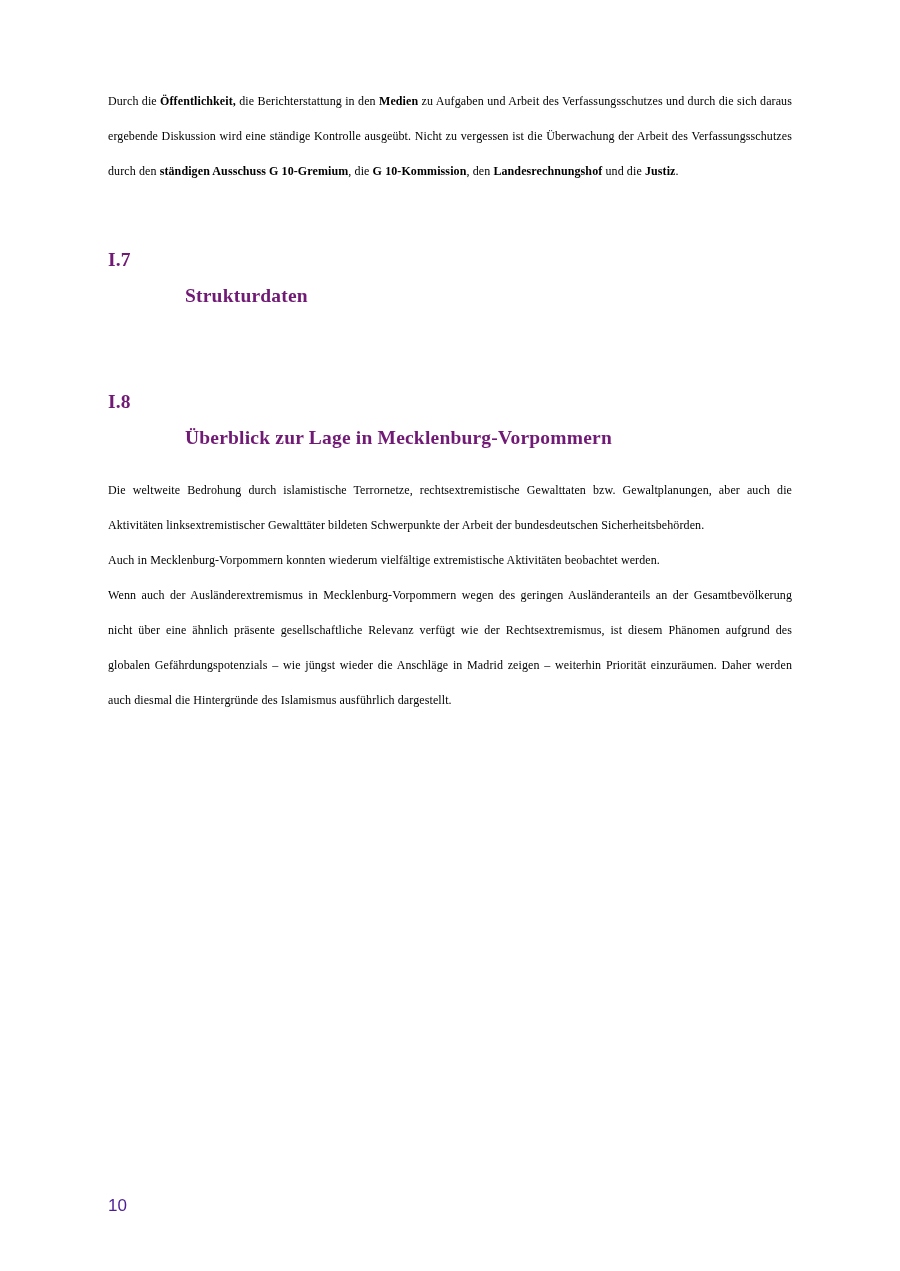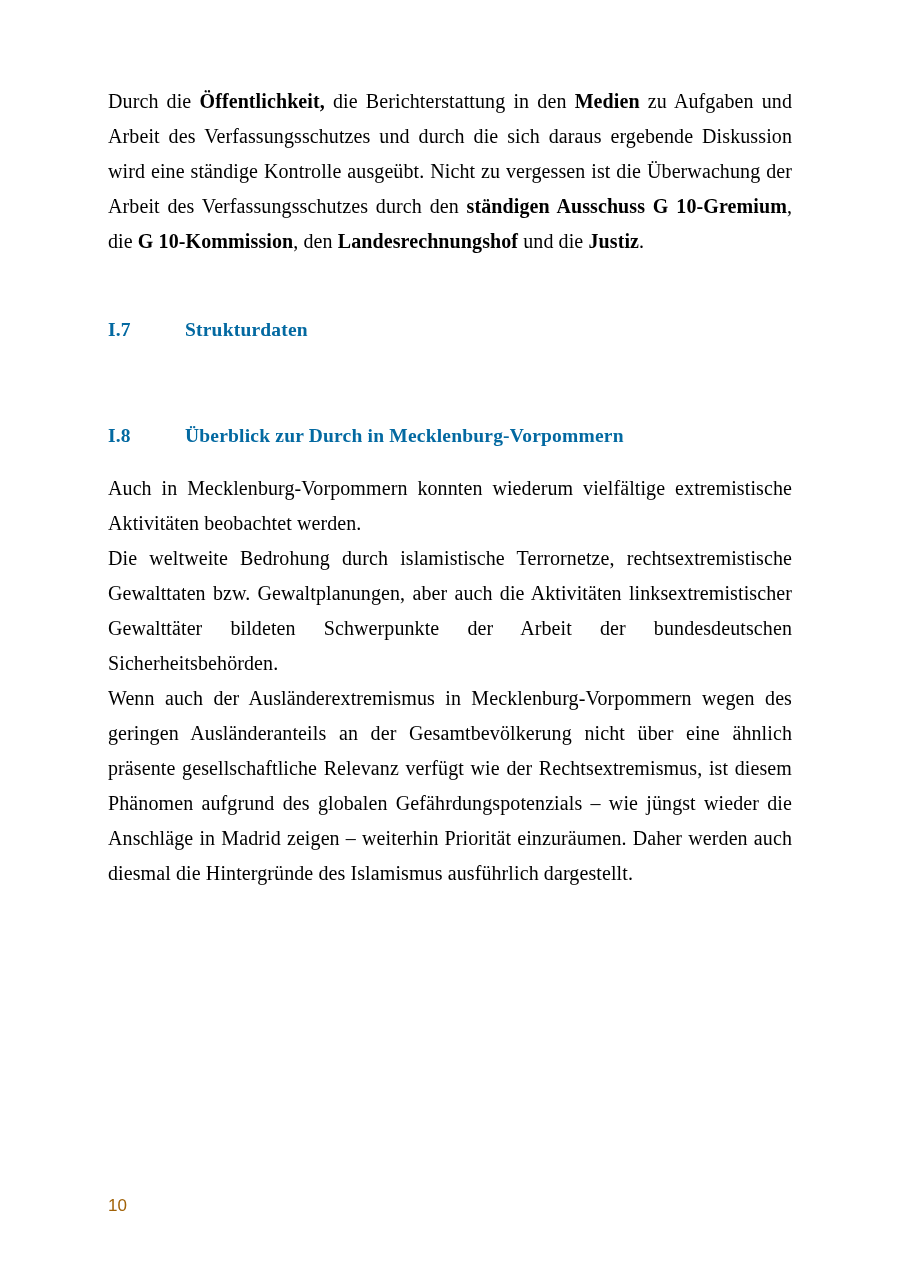--- a/index.html
+++ b/index.html
@@ -22,59 +22,60 @@
     box-sizing: border-box;
   }
   .content {
     position: absolute;
     left: 108px;
     top: 84px;
     width: 684px;
   }
   p.body-par {
     margin: 0;
-    font-size: 20px;
+    font-size: 12px;
     line-height: 35px;
     text-align: justify;
     text-justify: inter-word;
     letter-spacing: 0.1px;
   }
   
   p.body-par.tight {
     text-align: left;
   }
   b, strong { font-weight: bold; }
 
   .section-heading {
     display: flex;
     align-items: flex-start;
-    color: #0369a1;
+    color: #701a75;
     font-weight: bold;
     font-size: 19.5px;
     line-height: 26px;
     letter-spacing: 0.2px;
   }
   .section-heading .sec-num {
     width: 77px;
     flex: 0 0 77px;
   }
   .section-heading .sec-title {
     flex: 1 1 auto;
+    margin-top: 36px;
   }
   .gap-before-heading { height: 58px; }
   .gap-after-heading  { height: 22px; }
 
   .page-number {
     position: absolute;
     left: 108px;
     top: 1196px;
     font-family: "Liberation Sans", "DejaVu Sans", sans-serif;
     font-size: 17px;
     line-height: 20px;
-    color: #a16207;
+    color: #4c1d95;
   }
 </style>
 </head>
 <body>
 
 <div class="page">
 
   <div class="content">
 
     <p class="body-par"><span>Durch die </span><b>Öffentlichkeit,</b><span> die Berichterstattung in den </span><b>Medien</b><span> zu Aufgaben und Arbeit des Verfassungsschutzes und durch die sich daraus ergebende Diskussion wird eine ständige Kontrolle ausgeübt. Nicht zu vergessen ist die Überwachung der Arbeit des Verfassungsschutzes durch den </span><b>ständigen Ausschuss G 10-Gremium</b><span>, die </span><b>G 10-Kommission</b><span>, den </span><b>Landesrechnungshof</b><span> und die </span><b>Justiz</b><span>.</span></p>
@@ -86,26 +87,26 @@
       <span class="sec-title">Strukturdaten</span>
     </div>
 
     <div class="gap-after-heading"></div>
 
 
     <div class="gap-before-heading"></div>
 
     <div class="section-heading">
       <span class="sec-num">I.8</span>
-      <span class="sec-title">Überblick zur Durch in Mecklenburg-Vorpommern</span>
+      <span class="sec-title">Überblick zur Lage in Mecklenburg-Vorpommern</span>
     </div>
 
     <div class="gap-after-heading"></div>
 
+    <p class="body-par">Die weltweite Bedrohung durch islamistische Terrornetze, rechtsextremistische Gewalttaten bzw. Gewaltplanungen, aber auch die Aktivitäten linksextremistischer Gewalttäter bildeten Schwerpunkte der Arbeit der bundesdeutschen Sicherheitsbehörden.</p>
     <p class="body-par">Auch in Mecklenburg-Vorpommern konnten wiederum vielfältige extremistische Aktivitäten beobachtet werden.</p>
-    <p class="body-par">Die weltweite Bedrohung durch islamistische Terrornetze, rechtsextremistische Gewalttaten bzw. Gewaltplanungen, aber auch die Aktivitäten linksextremistischer Gewalttäter bildeten Schwerpunkte der Arbeit der bundesdeutschen Sicherheitsbehörden.</p>
     <p class="body-par">Wenn auch der Ausländerextremismus in Mecklenburg-Vorpommern wegen des geringen Ausländeranteils an der Gesamtbevölkerung nicht über eine ähnlich präsente gesellschaftliche Relevanz verfügt wie der Rechtsextremismus, ist diesem Phänomen aufgrund des globalen Gefährdungspotenzials – wie jüngst wieder die Anschläge in Madrid zeigen – weiterhin Priorität einzuräumen. Daher werden auch diesmal die Hintergründe des Islamismus ausführlich dargestellt.</p>
 
   </div>
 
   <div class="page-number">10</div>
 
 </div>
 
 </body></html>

